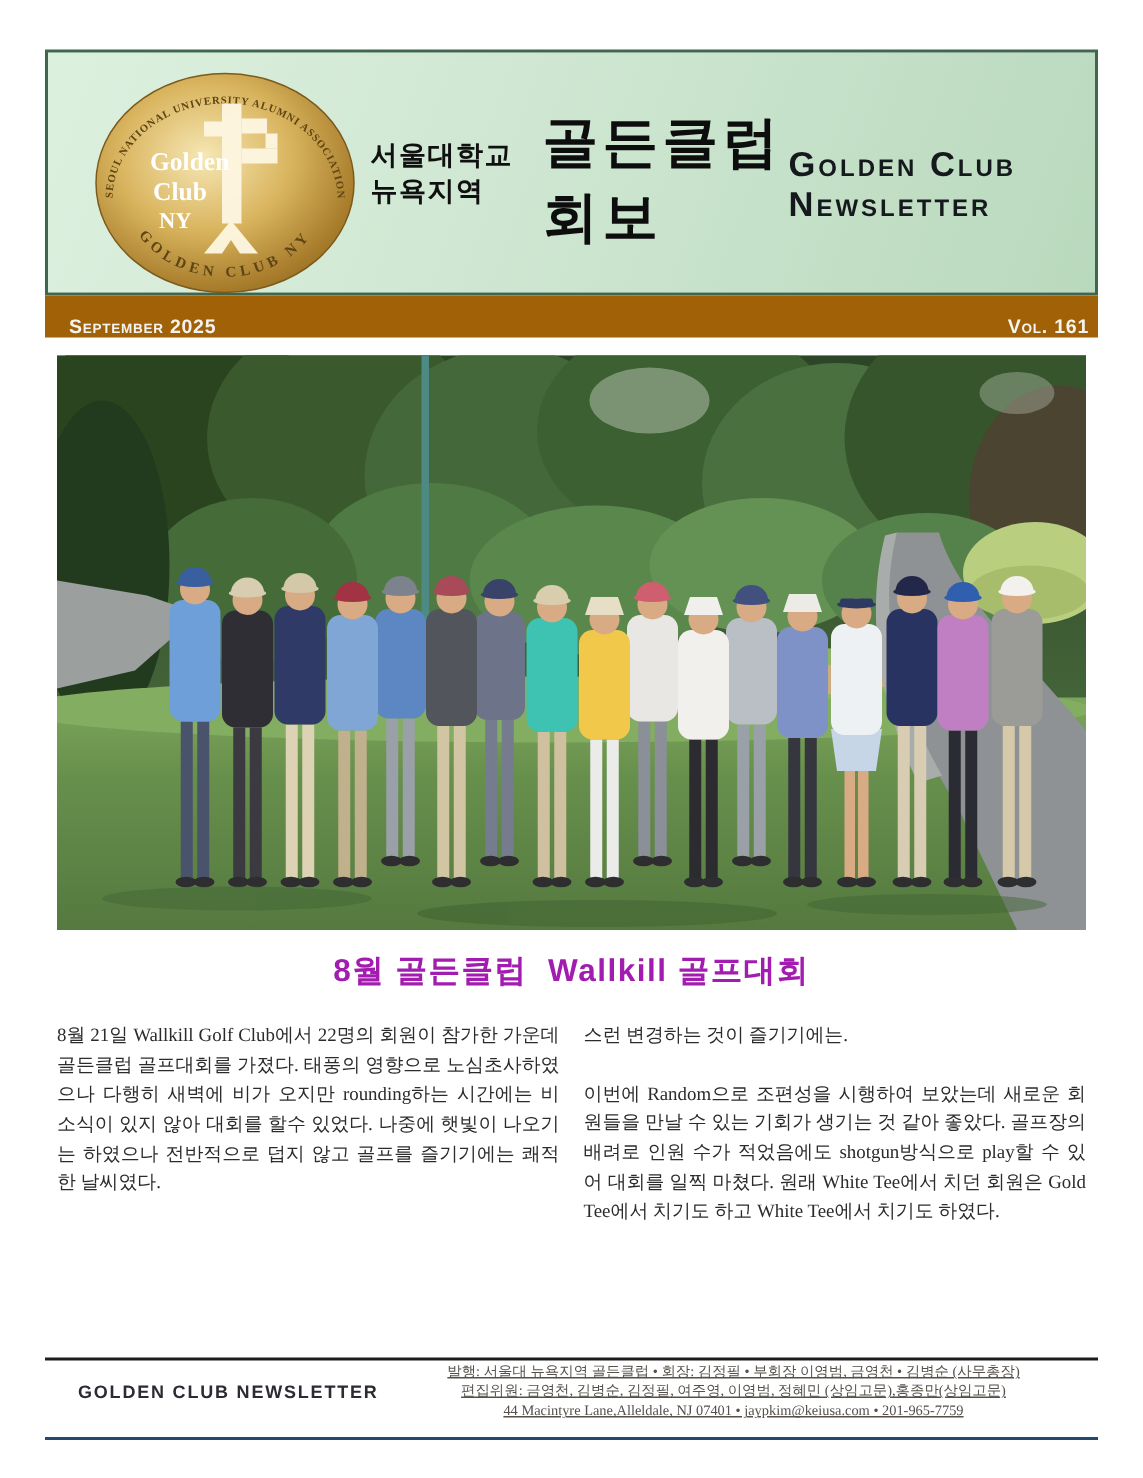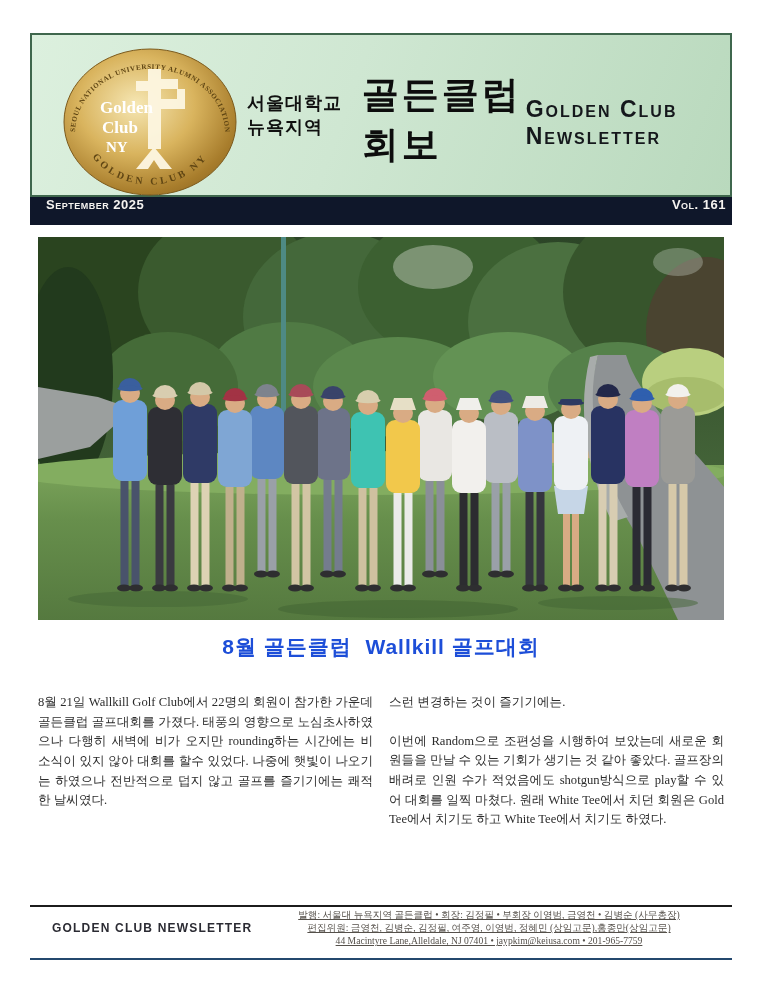--- a/index.html
+++ b/index.html
@@ -21,41 +21,41 @@
   }
   .org-kr{font-size:18px; font-weight:bold; color:#101010; letter-spacing:1px;}
   .title-kr{font-size:37px; font-weight:800; color:#0d0d0d; letter-spacing:3px; margin-top:10px;}
   .title-en{
     font-size:23px; font-weight:bold; color:#15181c; letter-spacing:2px;
     font-variant:small-caps; margin-top:16px;
   }
   
   .infobar{
     position:absolute; left:30px; top:197px; width:702px; height:28px;
-    background:#0f172a; color:#f5f3f0;
-    display:flex; align-items:flex-start; justify-content:space-between;
+    background:#a16207; color:#f5f3f0;
+    display:flex; align-items:flex-end; justify-content:space-between;
     font-weight:bold; font-size:13px;
   }
   .infobar .date{margin-left:16px; font-variant:small-caps; letter-spacing:.5px;}
   .infobar .motto{letter-spacing:.8px; font-size:12.5px;}
   .infobar .vol{margin-right:6px; font-variant:small-caps; letter-spacing:.5px;}
   
   .photo{position:absolute; left:38px; top:237px; width:686px; height:383px; background:#3d5c33;}
   .photo svg{display:block; width:100%; height:100%;}
   
   .article-title{
     position:absolute; left:38px; top:633px; width:686px;
-    text-align:center; font-size:21px; font-weight:800; color:#1d4ed8;
+    text-align:center; font-size:21px; font-weight:800; color:#a21caf;
     letter-spacing:1px; white-space:pre-wrap;
   }
   .columns{
     position:absolute; left:38px; top:681px; width:686px;
     display:flex; gap:16px;
     font-family:"Liberation Serif", serif;
-    font-size:12.6px; line-height:1.56; color:#2b2b2b; text-align:justify;margin-top:12px;
+    font-size:12.6px; line-height:1.56; color:#2b2b2b; text-align:justify;
   }
   .col{width:335px;}
   .col p{margin:0 0 19px 0;}
   
   .foot-rule{position:absolute; left:30px; top:905px; width:702px; height:0; border-top:2px solid #1c1c1c;}
   .brand{
     position:absolute; left:52px; top:921px;
     font-size:12px; font-weight:bold; color:#2b2b33; letter-spacing:1.2px;
   }
   .colophon{

